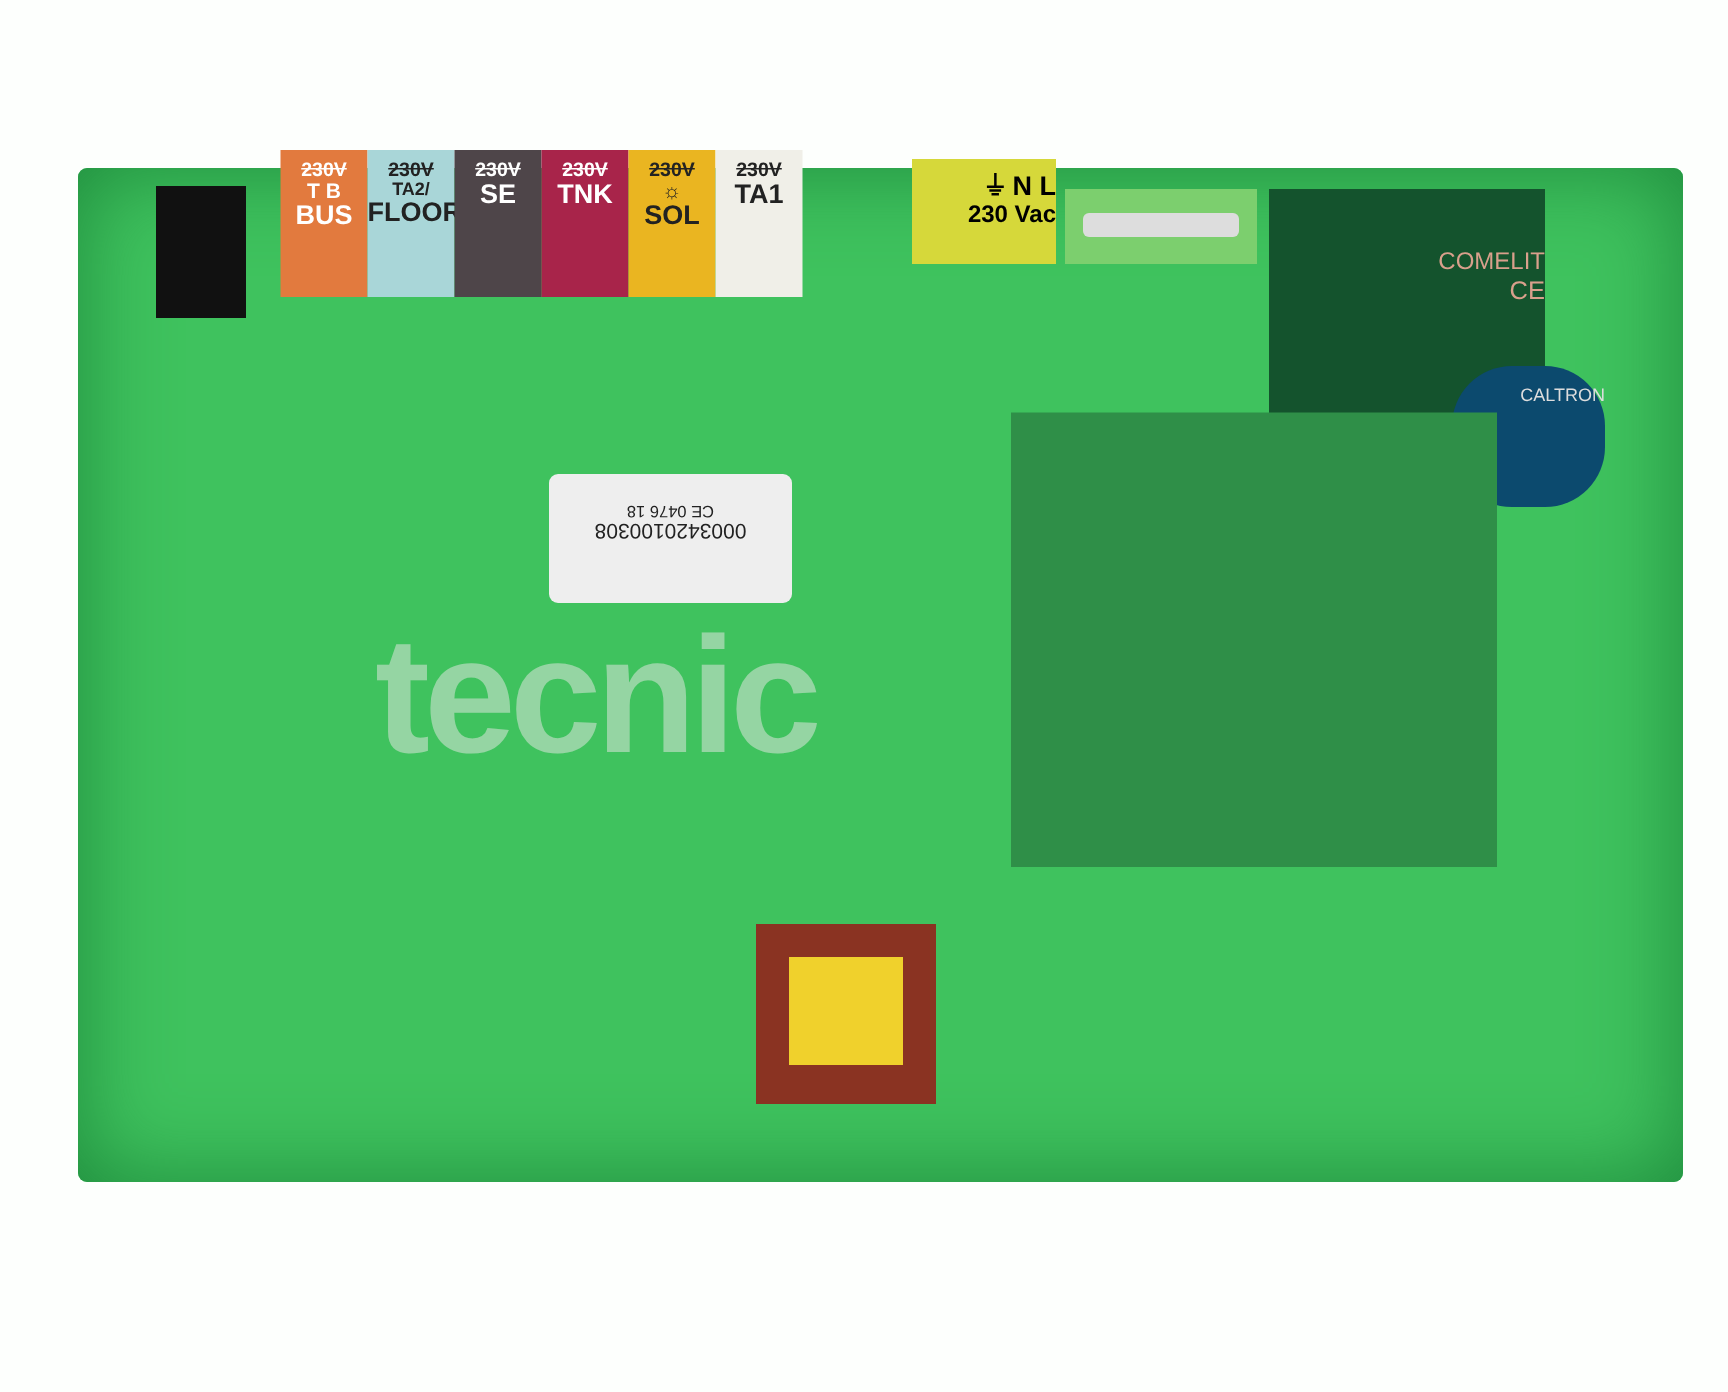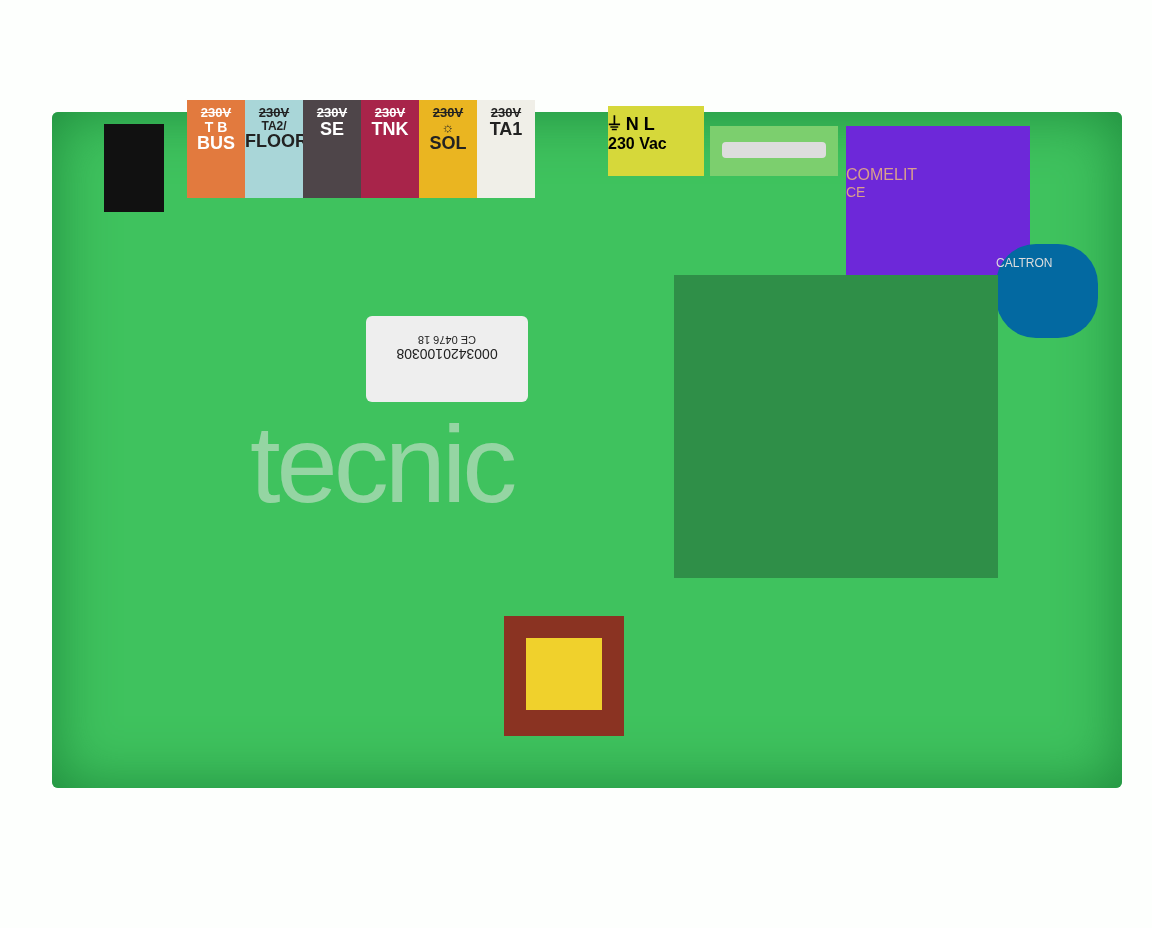--- a/index.html
+++ b/index.html
@@ -1,21 +1,21 @@
 <!DOCTYPE html>
 <html><head>
 <meta charset="utf-8">
 <style>
 body{margin:0;width:1152px;height:928px;background:#fdfffd;font-family:"Liberation Sans",sans-serif;position:relative;overflow:hidden}
 .board{position:absolute;left:52px;top:112px;width:1070px;height:676px;background:#3fc25e;border-radius:6px;box-shadow:inset 0 0 60px #1e8a3c}
 .blk{position:absolute}
 .term{position:absolute;top:100px;height:98px;width:58px;text-align:center;font-weight:bold;line-height:1.05}
 .term .v{display:block;font-size:13px;text-decoration:line-through;margin-top:6px}
 .term .l{display:block;font-size:18px}
-.wm{position:absolute;left:250px;top:400px;font-size:110px;font-weight:normal;color:rgba(220,230,220,0.55);letter-spacing:-4px}
+.wm{position:absolute;left:250px;top:400px;font-size:110px;font-weight:bold;color:rgba(220,230,220,0.55);letter-spacing:-4px}
 </style>
 </head>
 <body>
 
 <div class="board"></div>
 <div id="terms">
     <div class="term" style="left: 187px; background: rgb(226, 122, 62); color: rgb(255, 255, 255);">
       <span class="v">230V</span>
       <span class="l" style="font-size:14px">T  B</span>
       <span class="l">BUS</span>
@@ -40,33 +40,33 @@
       <span class="l" style="font-size:14px">☼</span>
       <span class="l">SOL</span>
     </div>
     <div class="term" style="left: 477px; background: rgb(240, 239, 232); color: rgb(34, 34, 34);">
       <span class="v">230V</span>
       <span class="l" style="font-size:14px"></span>
       <span class="l">TA1</span>
     </div>
   </div>
 
-<div class="blk" style="left:608px;top:106px;width:96px;height:70px;background:#d6d83a;text-align:left;font-weight:bold">
+<div class="blk" style="left:608px;top:106px;width:96px;height:70px;background:#d6d83a;text-align:right;font-weight:bold">
 <div style="font-size:18px;margin-top:8px">⏚ N L</div>
 <div style="font-size:16px">230 Vac</div>
 </div>
 <div class="blk" style="left:710px;top:126px;width:128px;height:50px;background:#7ccf6e">
     <div style="margin:16px 12px;height:16px;background:#ddd;border-radius:4px"></div>
   </div>
 
-<div class="blk" style="left:846px;top:126px;width:184px;height:152px;background:#6d28d9;color:#d9a08c;text-align:left">
+<div class="blk" style="left:846px;top:126px;width:184px;height:152px;background:#14532d;color:#d9a08c;text-align:right">
 <div style="margin-top:40px;font-size:16px">COMELIT</div>
-<div style="font-size:14px">CE</div>
+<div style="font-size:17px">CE</div>
 </div>
-<div class="blk" style="left:996px;top:244px;width:102px;height:94px;background:#0369a1;border-radius:40px;color:#ddd;text-align:left">
+<div class="blk" style="left:968px;top:244px;width:102px;height:94px;background:#0c4a6e;border-radius:40px;color:#ddd;text-align:right">
     <div style="margin-top:12px;font-size:12px">CALTRON</div>
   </div>
 
 <div class="blk" style="left:366px;top:316px;width:162px;height:86px;background:#eee;border-radius:6px;transform:rotate(180deg);font-size:11px;text-align:center;color:#222">
 <div style="margin-top:40px;font-size:14px">0003420100308</div>
 <div>CE 0476 18</div>
 </div>
 
 <div class="blk" style="left:674px;top:275px;width:324px;height:303px;background:#2f8f48"></div>
 <div class="blk" style="left:504px;top:616px;width:120px;height:120px;background:#8a3322">

